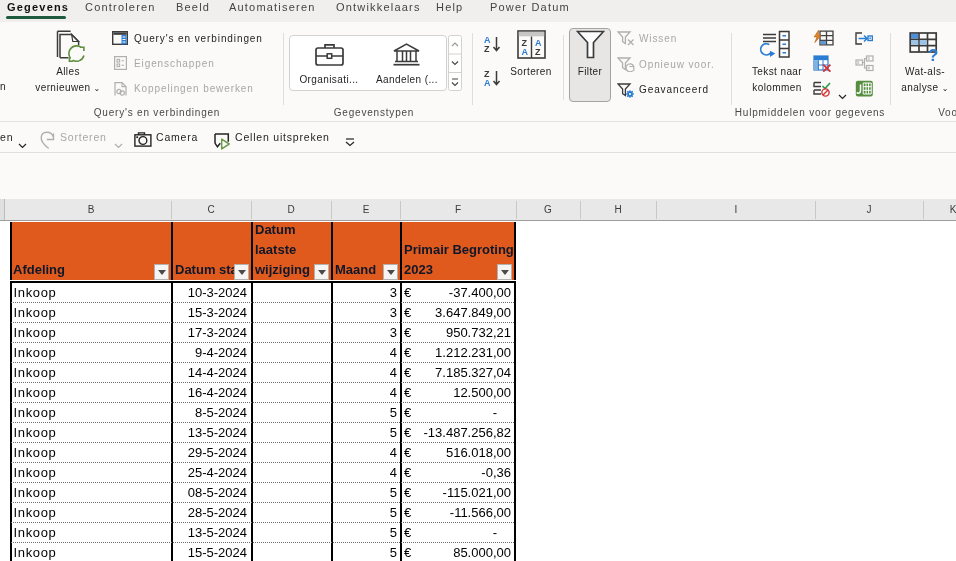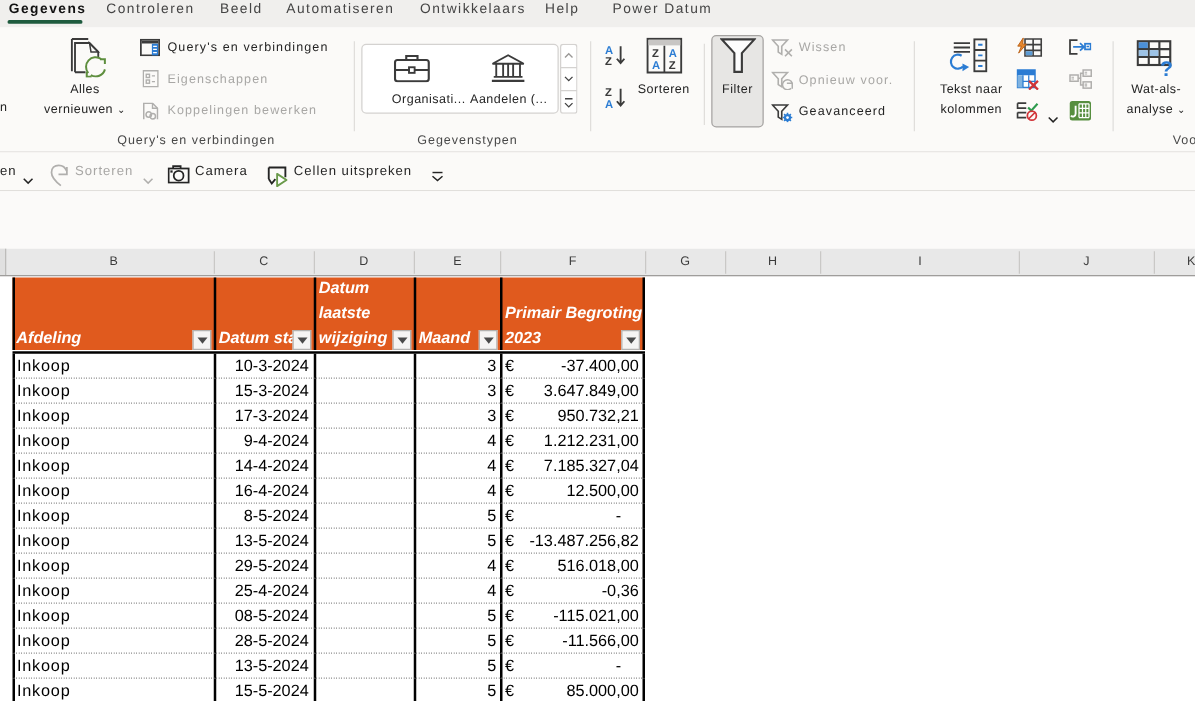--- a/index.html
+++ b/index.html
@@ -19,21 +19,21 @@
 .qtext { position:absolute; top:9px; font-size:10.5px; color:#242424; letter-spacing:.8px; }
 #blank { left:0; top:153px; width:956px; height:46px; background:#fbfaf9; }
 
 #colstrip { left:0; top:199px; width:956px; height:22px; background:#e8e8e8; border-bottom:1px solid #9f9d9b; }
 .collet { position:absolute; top:5px; font-size:10px; color:#3b3b3b; text-align:center; }
 .colsep { position:absolute; top:2px; height:18px; width:1px; background:#c9c8c6; }
 
 #sheet { left:0; top:222px; width:956px; height:339px; background:#fff; }
 
 #thead { position:absolute; left:10px; top:0; width:506px; height:58px; background:#e05a1e; }
-.hcell { position:absolute; color:#ffffff; font-weight:bold; font-size:13px; line-height:20px;font-style:italic; }
+.hcell { position:absolute; color:#0f172a; font-weight:bold; font-size:13px; line-height:20px; }
 .fbtn { position:absolute; width:15px; height:16px; background:#f5f4f3; border:1px solid #b3b1af; }
 .fbtn:after { content:""; position:absolute; left:2.5px; top:5px; border-left:4px solid transparent; border-right:4px solid transparent; border-top:5px solid #4a4a4a; }
 #hline { position:absolute; left:10px; top:59px; width:506px; height:2px; background:#000; }
 .drow { position:absolute; left:10px; width:506px; height:20px; }
 .dcell { position:absolute; top:0; height:20px; font-size:13px; color:#000; line-height:20px; white-space:nowrap; }
 .vline { position:absolute; top:0; bottom:0; width:1.5px; background:#000; }
 .dotline { position:absolute; left:11px; width:504px; height:1px;
   background-image:linear-gradient(to right,#6e6e6e 1px, transparent 1px); background-size:2px 1px; }
 </style>
 </head>
@@ -88,21 +88,21 @@
   <div class="grplabel" style="left:57px;">Query's en verbindingen</div>
   <div class="gsep" style="left:283px;"></div>
 
   <div class="abs" style="left:289px; top:13px; width:158px; height:56px; background:#fff; border:1px solid #d4d2d0; border-radius:4px;"></div>
   <div class="abs" id="icon-case" style="left:315px; top:21px;"><svg width="29" height="23" viewBox="0 0 29 23">
    <rect x="1" y="5" width="27" height="17" rx="2" fill="none" stroke="#3b3b3b" stroke-width="1.7"></rect>
    <path d="M10 5 v-3.2 h9 v3.2" fill="none" stroke="#3b3b3b" stroke-width="1.7"></path>
    <path d="M1 13 h12 M16.5 13 h11.5" stroke="#3b3b3b" stroke-width="1.7"></path>
    <rect x="12.2" y="10.8" width="4.5" height="4.5" fill="none" stroke="#3b3b3b" stroke-width="1.5"></rect>
  </svg></div>
-  <div class="biglabel" style="left:303px; top:50px; width:80px;">Organisati...</div>
+  <div class="biglabel" style="left:289px; top:50px; width:80px;">Organisati...</div>
   <div class="abs" id="icon-bank" style="left:392px; top:21px;"><svg width="29" height="23" viewBox="0 0 29 23">
    <path d="M2 8 L14.5 1.2 L27 8 z" fill="none" stroke="#3b3b3b" stroke-width="1.5"></path>
    <path d="M5 8 v10 M10.5 8 v10 M18.5 8 v10 M24 8 v10 M14.5 8 v10" stroke="#3b3b3b" stroke-width="1.5"></path>
    <path d="M3 18.5 h23" stroke="#3b3b3b" stroke-width="1.5"></path>
    <path d="M1.5 21.7 h26" stroke="#3b3b3b" stroke-width="1.7"></path>
  </svg></div>
   <div class="biglabel" style="left:367px; top:50px; width:80px;">Aandelen (...</div>
   <div class="abs" id="gallery-scroll" style="left:448px; top:13px; width:14px; height:56px;"><svg width="14" height="56" viewBox="0 0 14 56">
    <rect x="0.5" y="0.5" width="13" height="55" rx="2" fill="#fff" stroke="#d4d2d0"></rect>
    <path d="M0.5 19 h13 M0.5 37.5 h13" stroke="#d4d2d0"></path>
@@ -202,20 +202,21 @@
    <path d="M10 14 l5 -5" stroke="#d13438" stroke-width="1.4"></path>
  </svg></div>
   <div class="abs" id="chev3" style="left:838px; top:64px;"><svg width="9" height="6" viewBox="0 0 9 6">
         <path d="M1 1 l3.5 3.5 L8 1" fill="none" stroke="#242424" stroke-width="1.2"></path>
       </svg></div>
   <div class="abs" id="icon-dm" style="left:855px; top:58px;"><svg width="19" height="17" viewBox="0 0 19 17">
    <rect x="0.8" y="0.8" width="17" height="15.6" rx="2" fill="#568e3f"></rect>
    <path d="M8.2 3 h8 M8.2 3 v11 M16.2 3 v11 M8.2 14 h8 M8.2 6.7 h8 M8.2 10.3 h8 M11 3 v11 M13.6 3 v11" stroke="#fff" stroke-width="1"></path>
    <path d="M5.5 4.5 v6.5 a2.2 2.2 0 0 1 -3.8 1.5" fill="none" stroke="#fff" stroke-width="1.5"></path>
  </svg></div>
+  <div class="grplabel" style="left:710px;">Hulpmiddelen voor gegevens</div>
   <div class="gsep" style="left:890px;"></div>
 
   <div class="abs" id="icon-whatif" style="left:909px; top:8px;"><svg width="32" height="32" viewBox="0 0 32 32">
    <rect x="1.2" y="3" width="26" height="19" fill="none" stroke="#3b3b3b" stroke-width="1.7"></rect>
    <path d="M1.2 9.3 h26 M1.2 15.6 h26 M10 3 v19 M18.5 3 v19" stroke="#3b3b3b" stroke-width="1.7"></path>
    <rect x="2 " y="3.8" width="7.2" height="4.7" fill="#2b7cd3" opacity=".85"></rect>
    <rect x="2" y="10.1" width="7.2" height="4.7" fill="#9dc3e6"></rect>
    <rect x="10.8" y="10.1" width="6.9" height="4.7" fill="#9dc3e6"></rect>
    <text x="19" y="31" font-size="17" font-weight="bold" fill="#2b7cd3" font-family="Liberation Sans">?</text>
  </svg></div>

